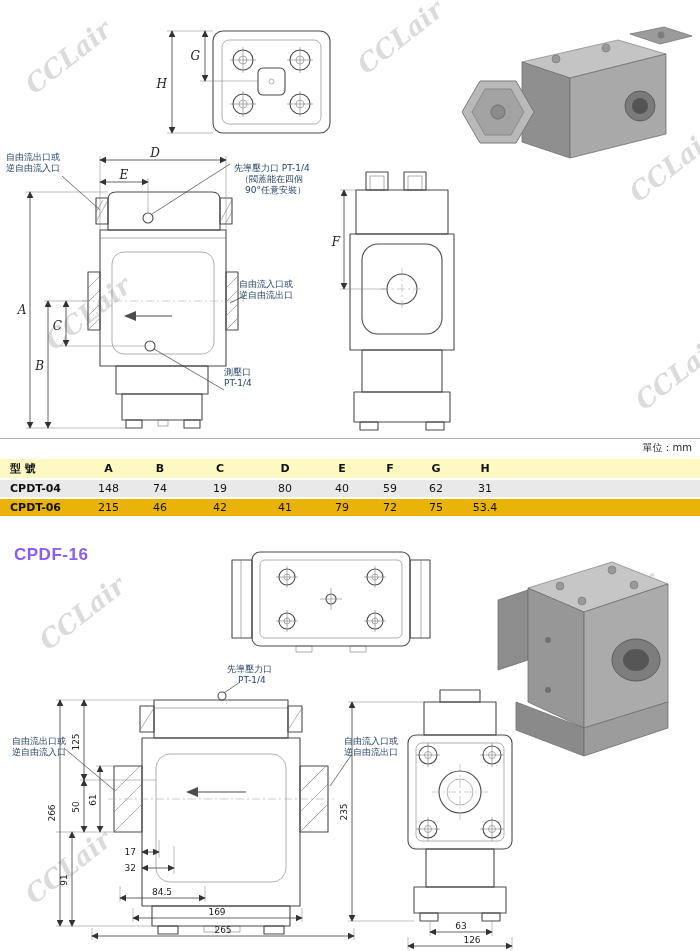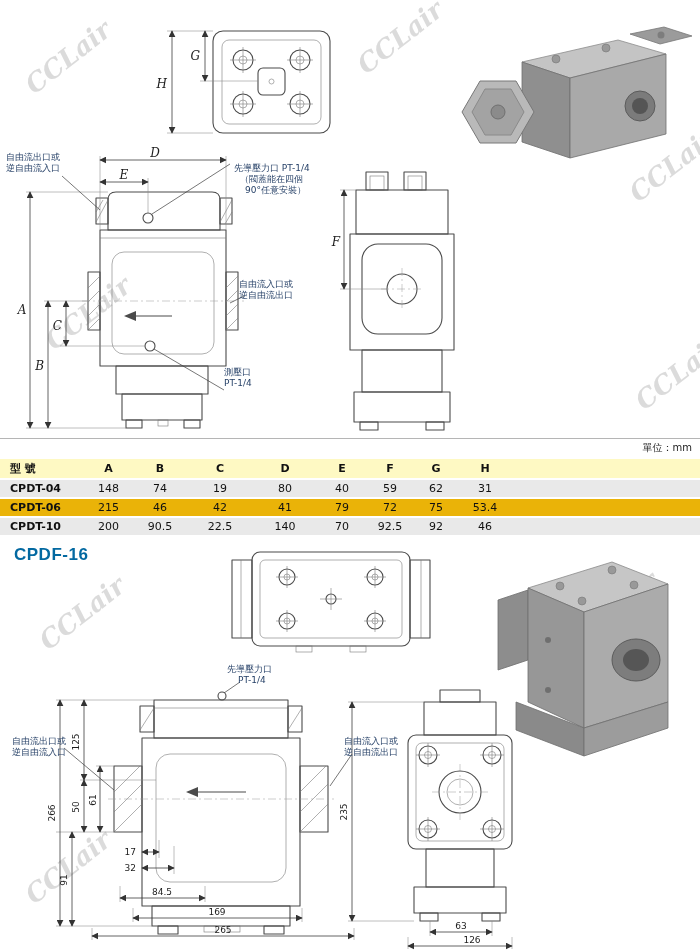--- a/index.html
+++ b/index.html
@@ -16,21 +16,21 @@
   .tbl-area{position:absolute;left:0;top:438px;width:700px;z-index:4;border-top:1px solid #b5b5b5;}
   .unit-row{text-align:right;font-size:10px;color:#222;padding:2px 8px 2px 16px;}
   table.dims{width:100%;border-collapse:separate;border-spacing:0 2px;font-size:11px;table-layout:fixed;}
   table.dims th,table.dims td{padding:2px 0;text-align:center;font-weight:normal;}
   table.dims thead tr{background:#fef9c3;margin-left:44px;}
   table.dims thead th{font-weight:bold;}
   table.dims tbody tr.r0,table.dims tbody tr.r2{background:#e9e9e9;}
   table.dims tbody tr.r1{background:#eab308;}
   table.dims .mod{text-align:left;padding-left:10px;font-weight:bold;}
   .sec-title{position:absolute;left:14px;top:545px;font:bold 17px "Liberation Sans",sans-serif;
-             letter-spacing:.5px;color:#0369a1;z-index:5;}
+             letter-spacing:.5px;color:#8b5cf6;z-index:5;}
   
   svg .ln{fill:none;stroke:#4b4b4b;stroke-width:1.1;stroke-linejoin:round;}
   svg .th{fill:none;stroke:#7a7a7a;stroke-width:.6;}
   svg .dm{fill:none;stroke:#3c3c3c;stroke-width:.8;}
   svg .xt{fill:none;stroke:#8a8a8a;stroke-width:.55;}
   svg .ld{fill:none;stroke:#3c3c3c;stroke-width:.7;}
   svg .cl{fill:none;stroke:#9a9a9a;stroke-width:.5;stroke-dasharray:8 3 2 3;}
   svg text.dl{font:italic 12px "DejaVu Serif",serif;fill:#1c1c1c;}
   svg text.dn{font:9px "DejaVu Sans",sans-serif;fill:#1c1c1c;}
 </style>
@@ -434,32 +434,20 @@
           <td>215</td>
           <td>46</td>
           <td>42</td>
           <td>41</td>
           <td>79</td>
           <td>72</td>
           <td>75</td>
           <td>53.4</td>
           <td></td>
         </tr>
-        <tr class="r2">
-          <td class="mod">CPDT-10</td>
-          <td>200</td>
-          <td>90.5</td>
-          <td>22.5</td>
-          <td>140</td>
-          <td>70</td>
-          <td>92.5</td>
-          <td>92</td>
-          <td>46</td>
-          <td></td>
-        </tr>
       </tbody>
     </table>
   </div>
 
   <div class="sec-title">CPDF-16</div>
 
   <div class="ann" style="left:227px;top:664px">
     <div>先導壓力口</div>
     <div class="in2">PT-1/4</div>
   </div>

